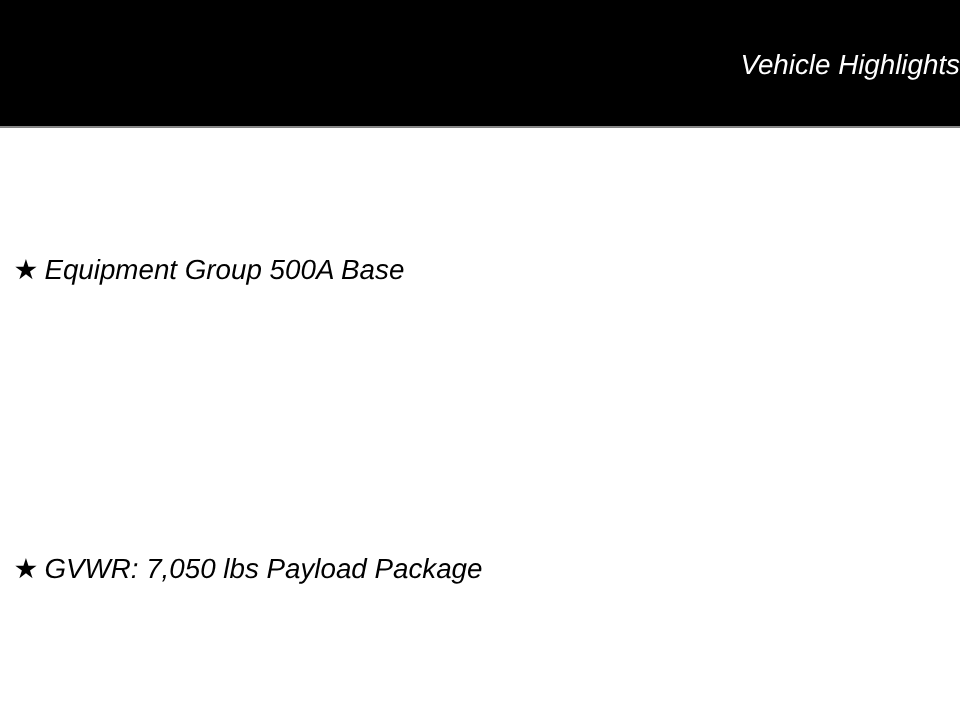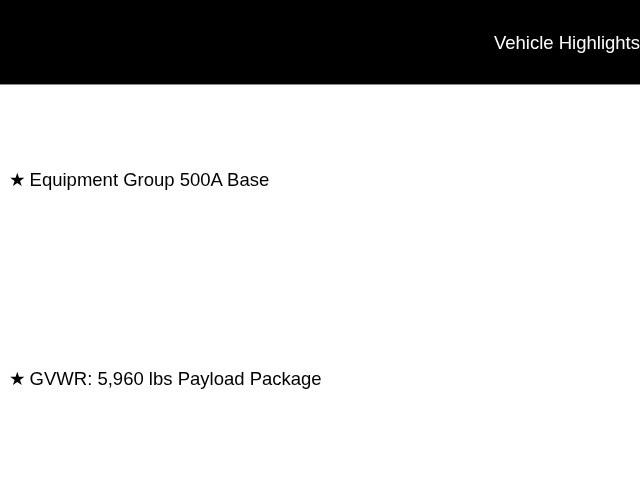--- a/index.html
+++ b/index.html
@@ -12,20 +12,21 @@
     background: var(--page-bg, #ffffff);
     font-family: "Liberation Sans", sans-serif;
     position: relative;
     overflow: hidden;
   }
   .page {
     position: absolute;
     inset: 0;
     width: 640px;
     height: 480px;
+    font-style: italic;
   }
   .header {
     position: absolute;
     top: 0;
     left: 0;
     width: 640px;
     height: 84px;
     box-sizing: content-box;
     background: var(--header-bg, #000000);
     border-bottom: 1px solid var(--divider, #888888);
@@ -66,16 +67,16 @@
     <span class="title">Vehicle Highlights</span>
   </div>
 
   <div class="highlight-item item-0">
     <span class="star">★</span>
     <span class="label">Equipment Group 500A Base</span>
   </div>
 
   <div class="highlight-item item-1">
     <span class="star">★</span>
-    <span class="label">GVWR: 5,960 lbs Payload Package</span>
+    <span class="label">GVWR: 7,050 lbs Payload Package</span>
   </div>
 
 </div>
 
 </body></html>

